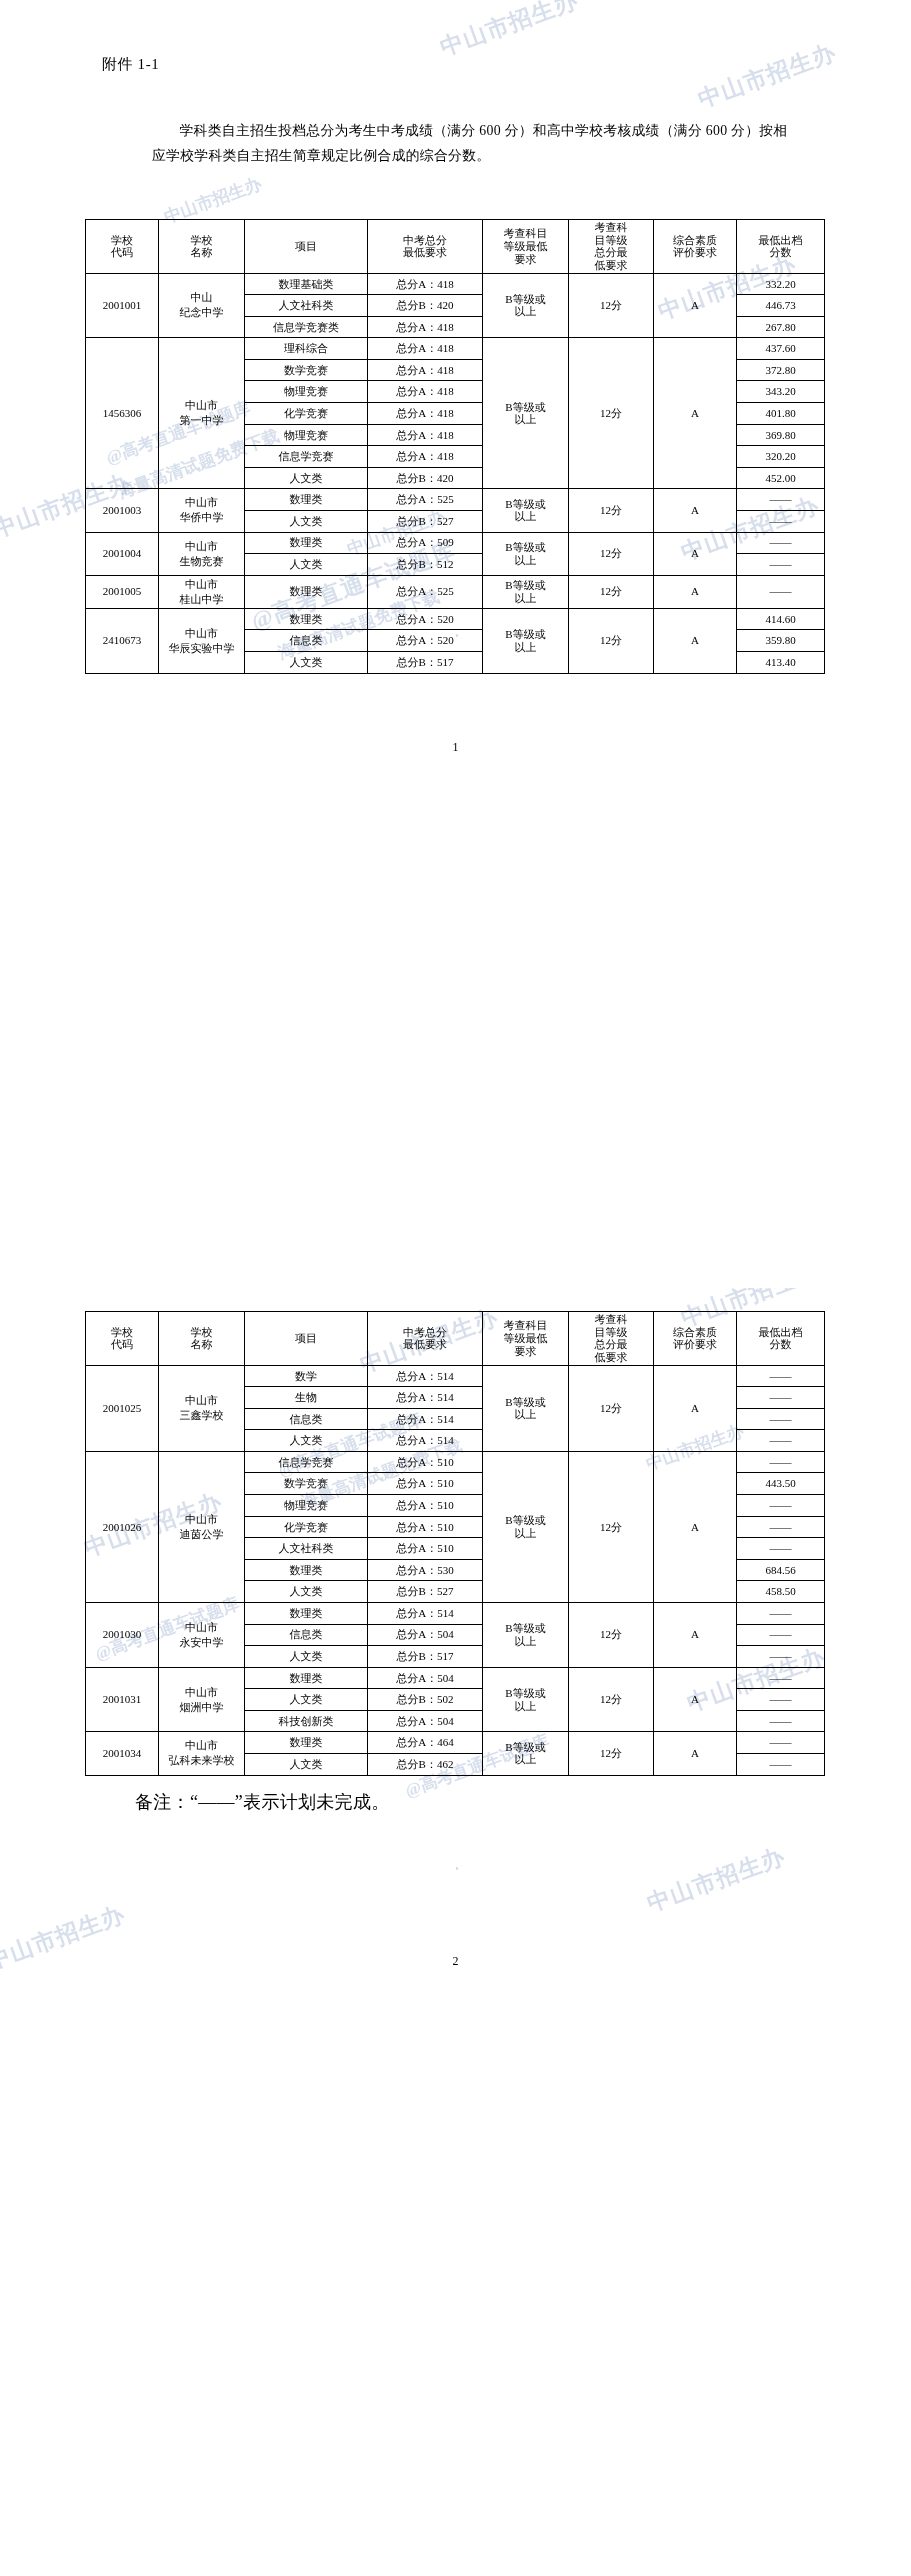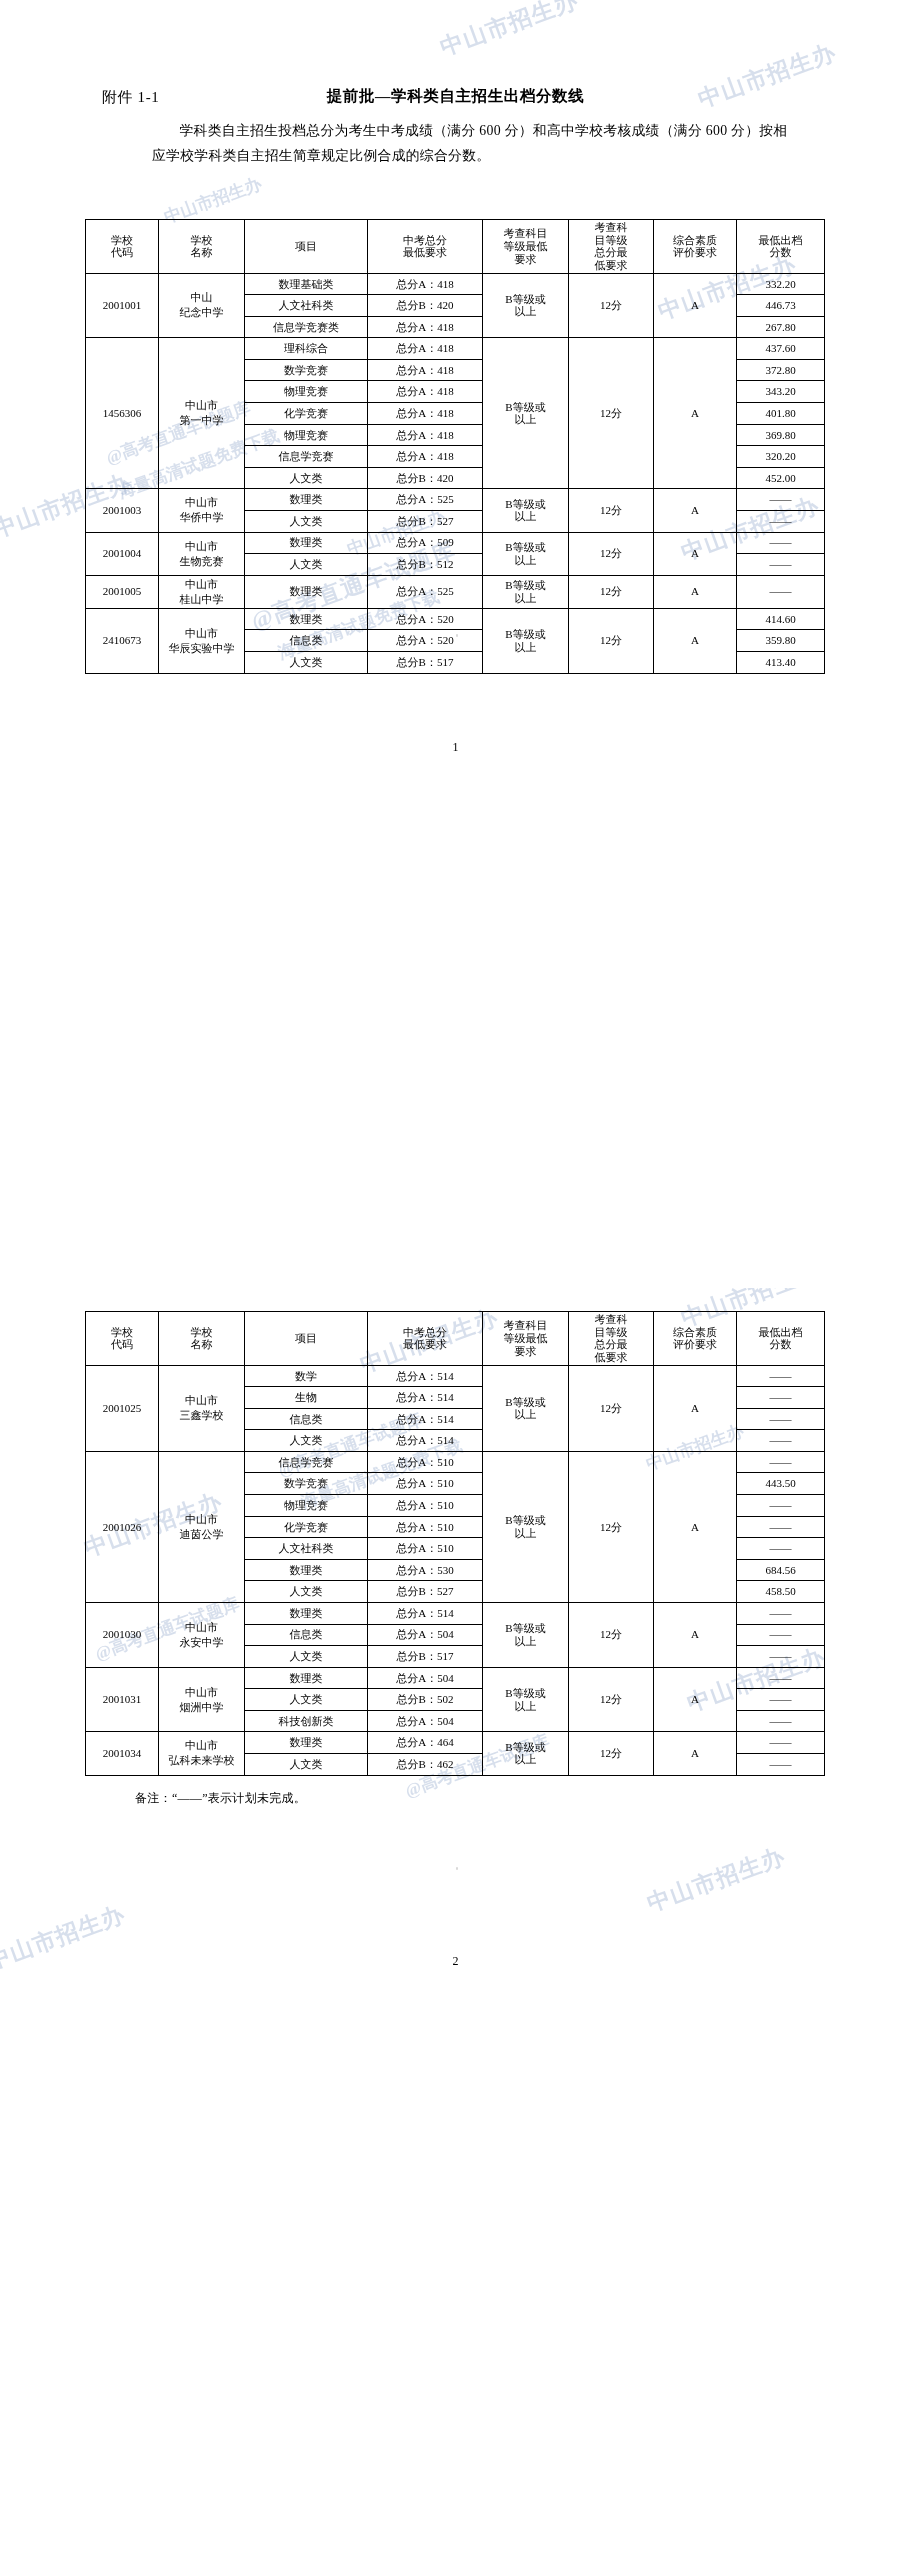--- a/index.html
+++ b/index.html
@@ -20,21 +20,20 @@
     overflow: hidden;
     background: #ffffff;
   }
   .attach-label {
     position: absolute;
     top: 55px;
     left: 102px;
     font-size: 15px;
     letter-spacing: 0.6px;
     font-family: "Liberation Serif", "DejaVu Serif", serif;
-    margin-top: 33px;
   }
   .doc-title {
     position: absolute;
     top: 86px;
     left: 0;
     width: 100%;
     text-align: center;
     font-size: 15.5px;
     font-weight: bold;
     letter-spacing: 0.6px;
@@ -79,21 +78,21 @@
   .col-grade { width: 86px; }
   .col-sum   { width: 85px; }
   .col-qual  { width: 83px; }
   .col-final { width: 88px; }
   .cell-name, .cell-code { font-size: 11px; }
   .cell-name span { display: block; line-height: 15px; }
   .min-cell { text-align: center; }
   .note {
     position: absolute;
     left: 135px;
-    font-size: 12px;
+    font-size: 18px;
     letter-spacing: 0.3px;
     font-family: Liberation Serif, serif;
   }
   .page-num {
     position: absolute;
     left: 0;
     width: 100%;
     text-align: center;
     font-size: 12px;
   }
@@ -142,21 +141,20 @@
   <div class="wm wm-mid wm-brand2" style="left:161px; top:207px; transform: rotate(-20deg);">中山市招生办</div>
   <div class="wm wm-mid wm-brand2" style="left:344px; top:539px; transform: rotate(-20deg);">中山市招生办</div>
   <div class="wm wm-mid wm-brand2" style="left:103px; top:448px; transform: rotate(-20deg);">@高考直通车试题库</div>
   <div class="wm wm-mid wm-brand2" style="left:115px; top:482px; transform: rotate(-20deg);">海量高清试题免费下载</div>
   <div class="wm wm-big wm-brand" style="left:-11.5px; top:516px; transform: rotate(-20deg);">中山市招生办</div>
   <div class="wm wm-big wm-brand" style="left:677px; top:539px; transform: rotate(-20deg);">中山市招生办</div>
   <div class="wm wm-big wm-brand" style="left:247px; top:608px; transform: rotate(-20deg);">@高考直通车试题库</div>
   <div class="wm wm-mid wm-brand2" style="left:275px; top:643px; transform: rotate(-20deg);">海量高清试题免费下载</div>
 
   <div class="attach-label">附件 1-1</div>
-  <div class="doc-title">提前批—学科类自主招生出档分数线</div>
   <div class="intro">学科类自主招生投档总分为考生中考成绩（满分 600 分）和高中学校考核成绩（满分 600 分）按相应学校学科类自主招生简章规定比例合成的综合分数。</div>
 
   <table class="score first">
     <colgroup>
       <col class="col-code">
         <col class="col-name">
         <col class="col-item">
         <col class="col-min">
       <col class="col-grade">
         <col class="col-sum">

